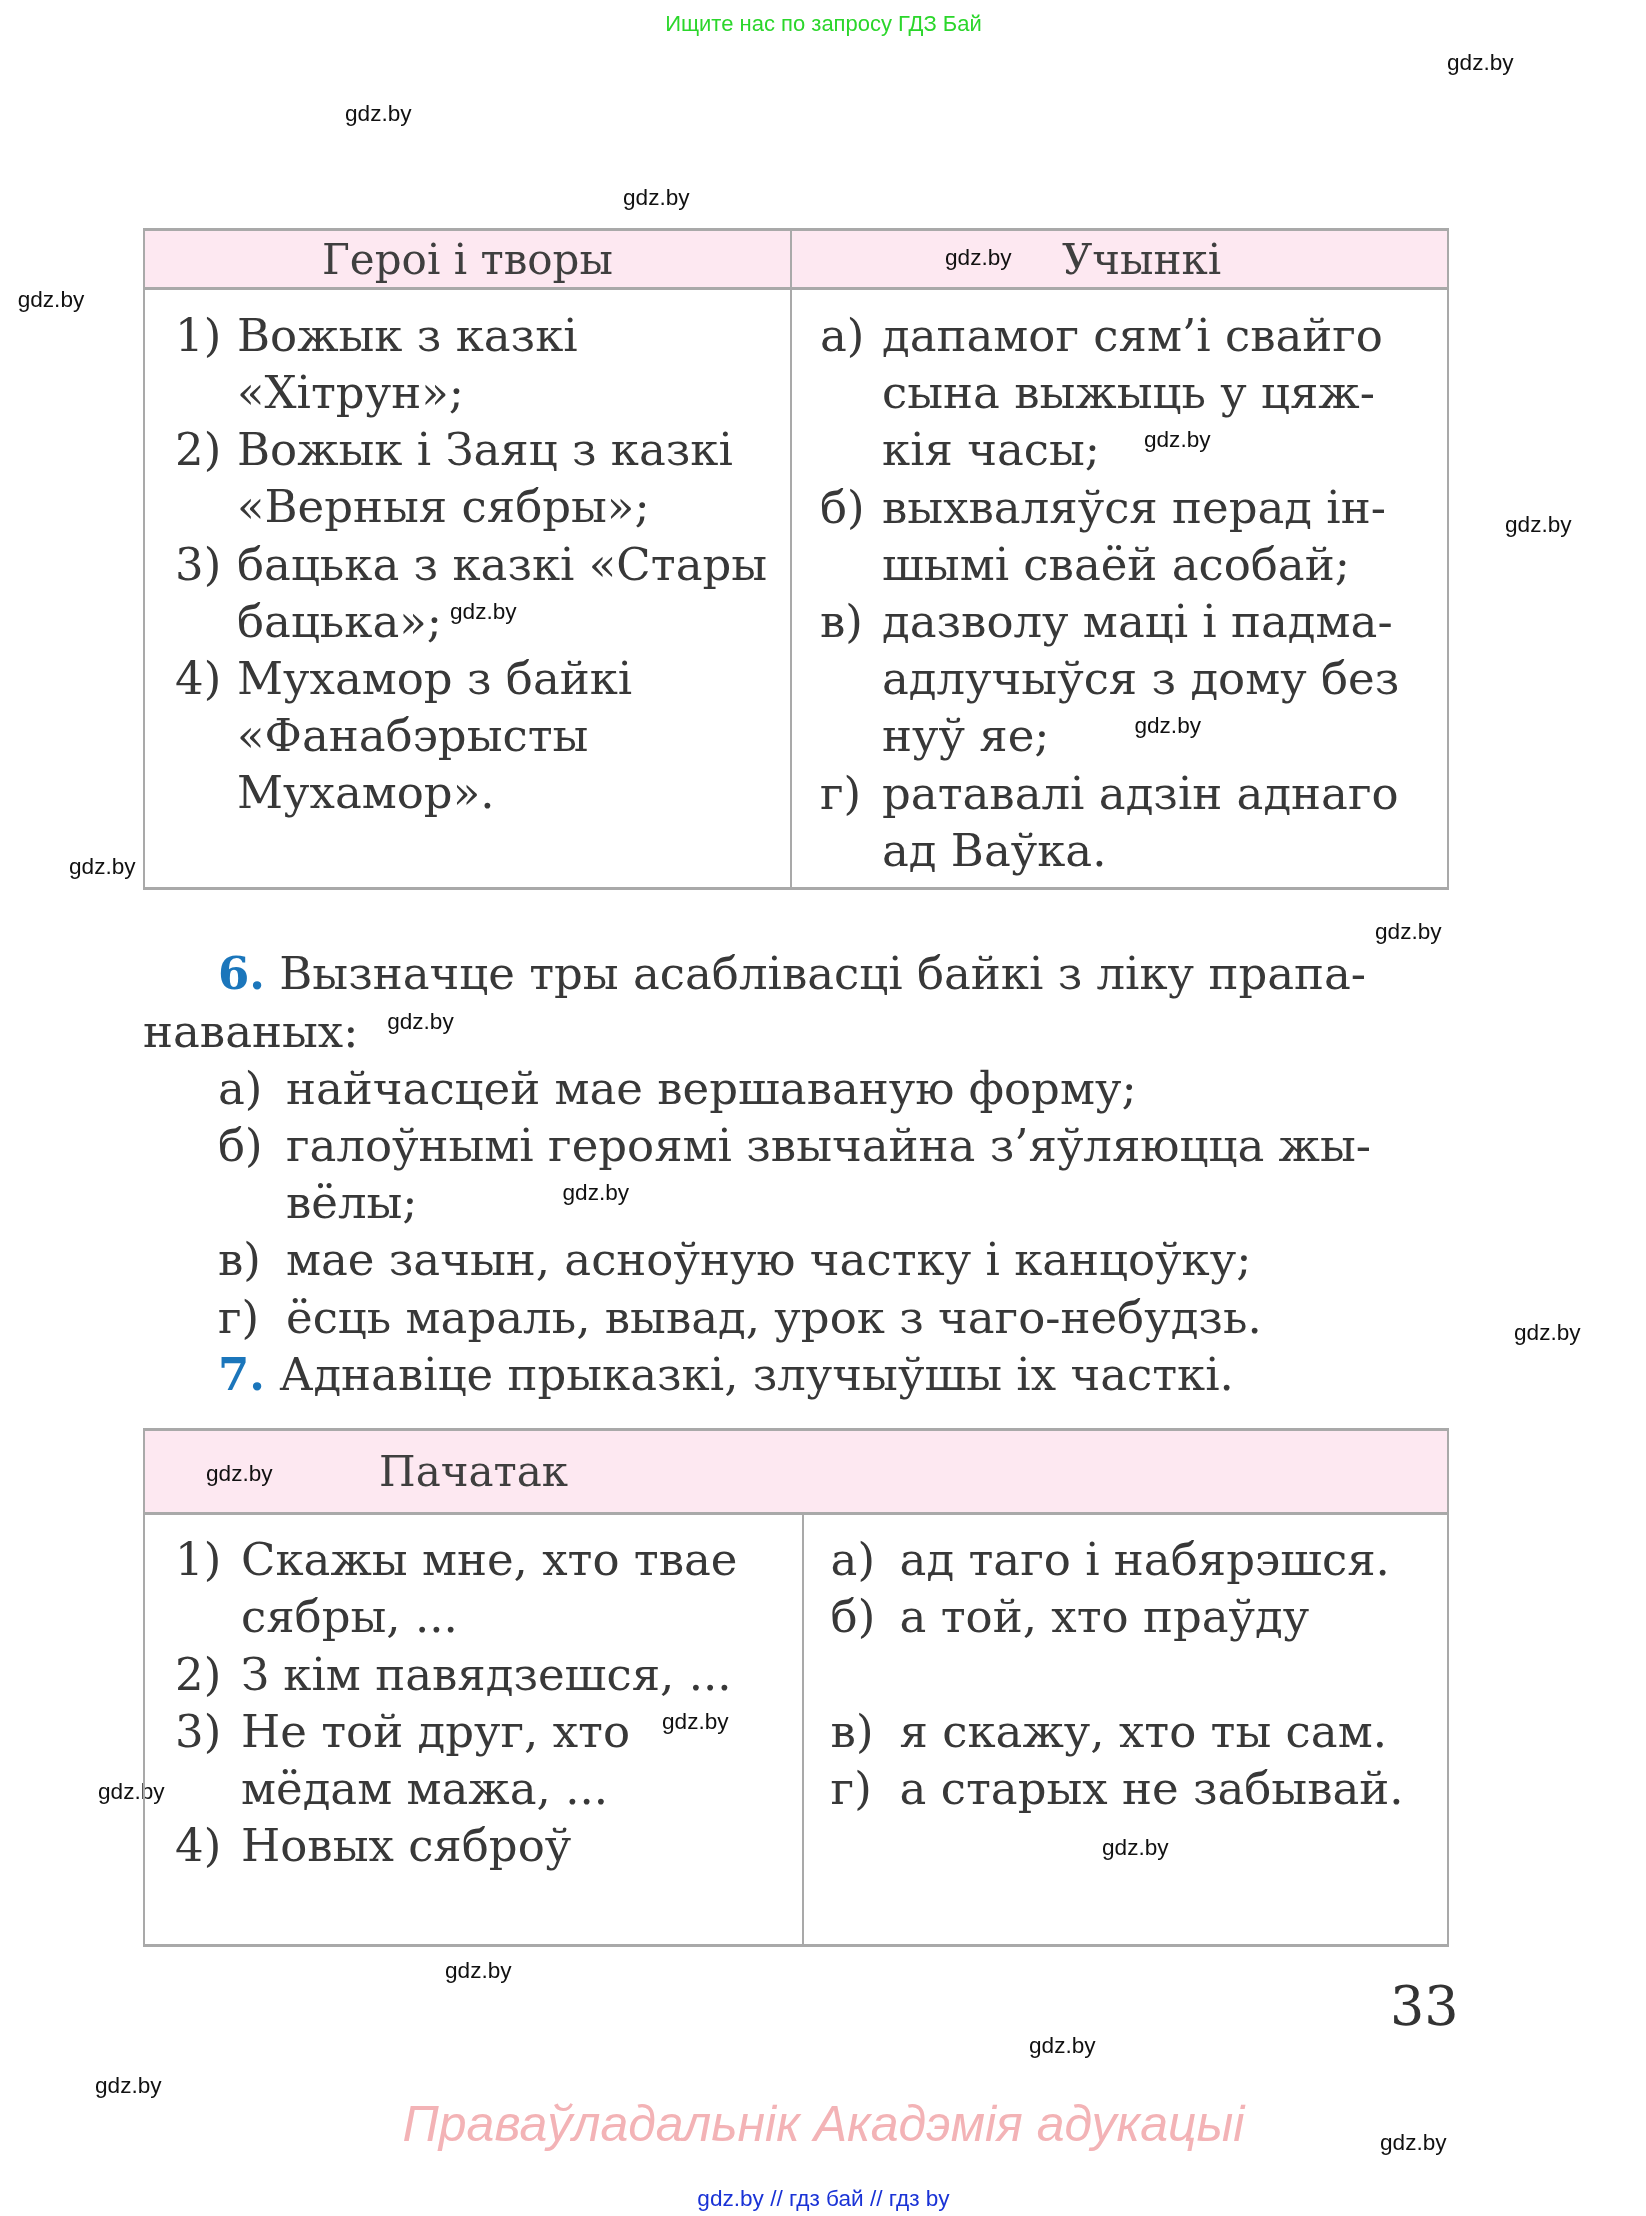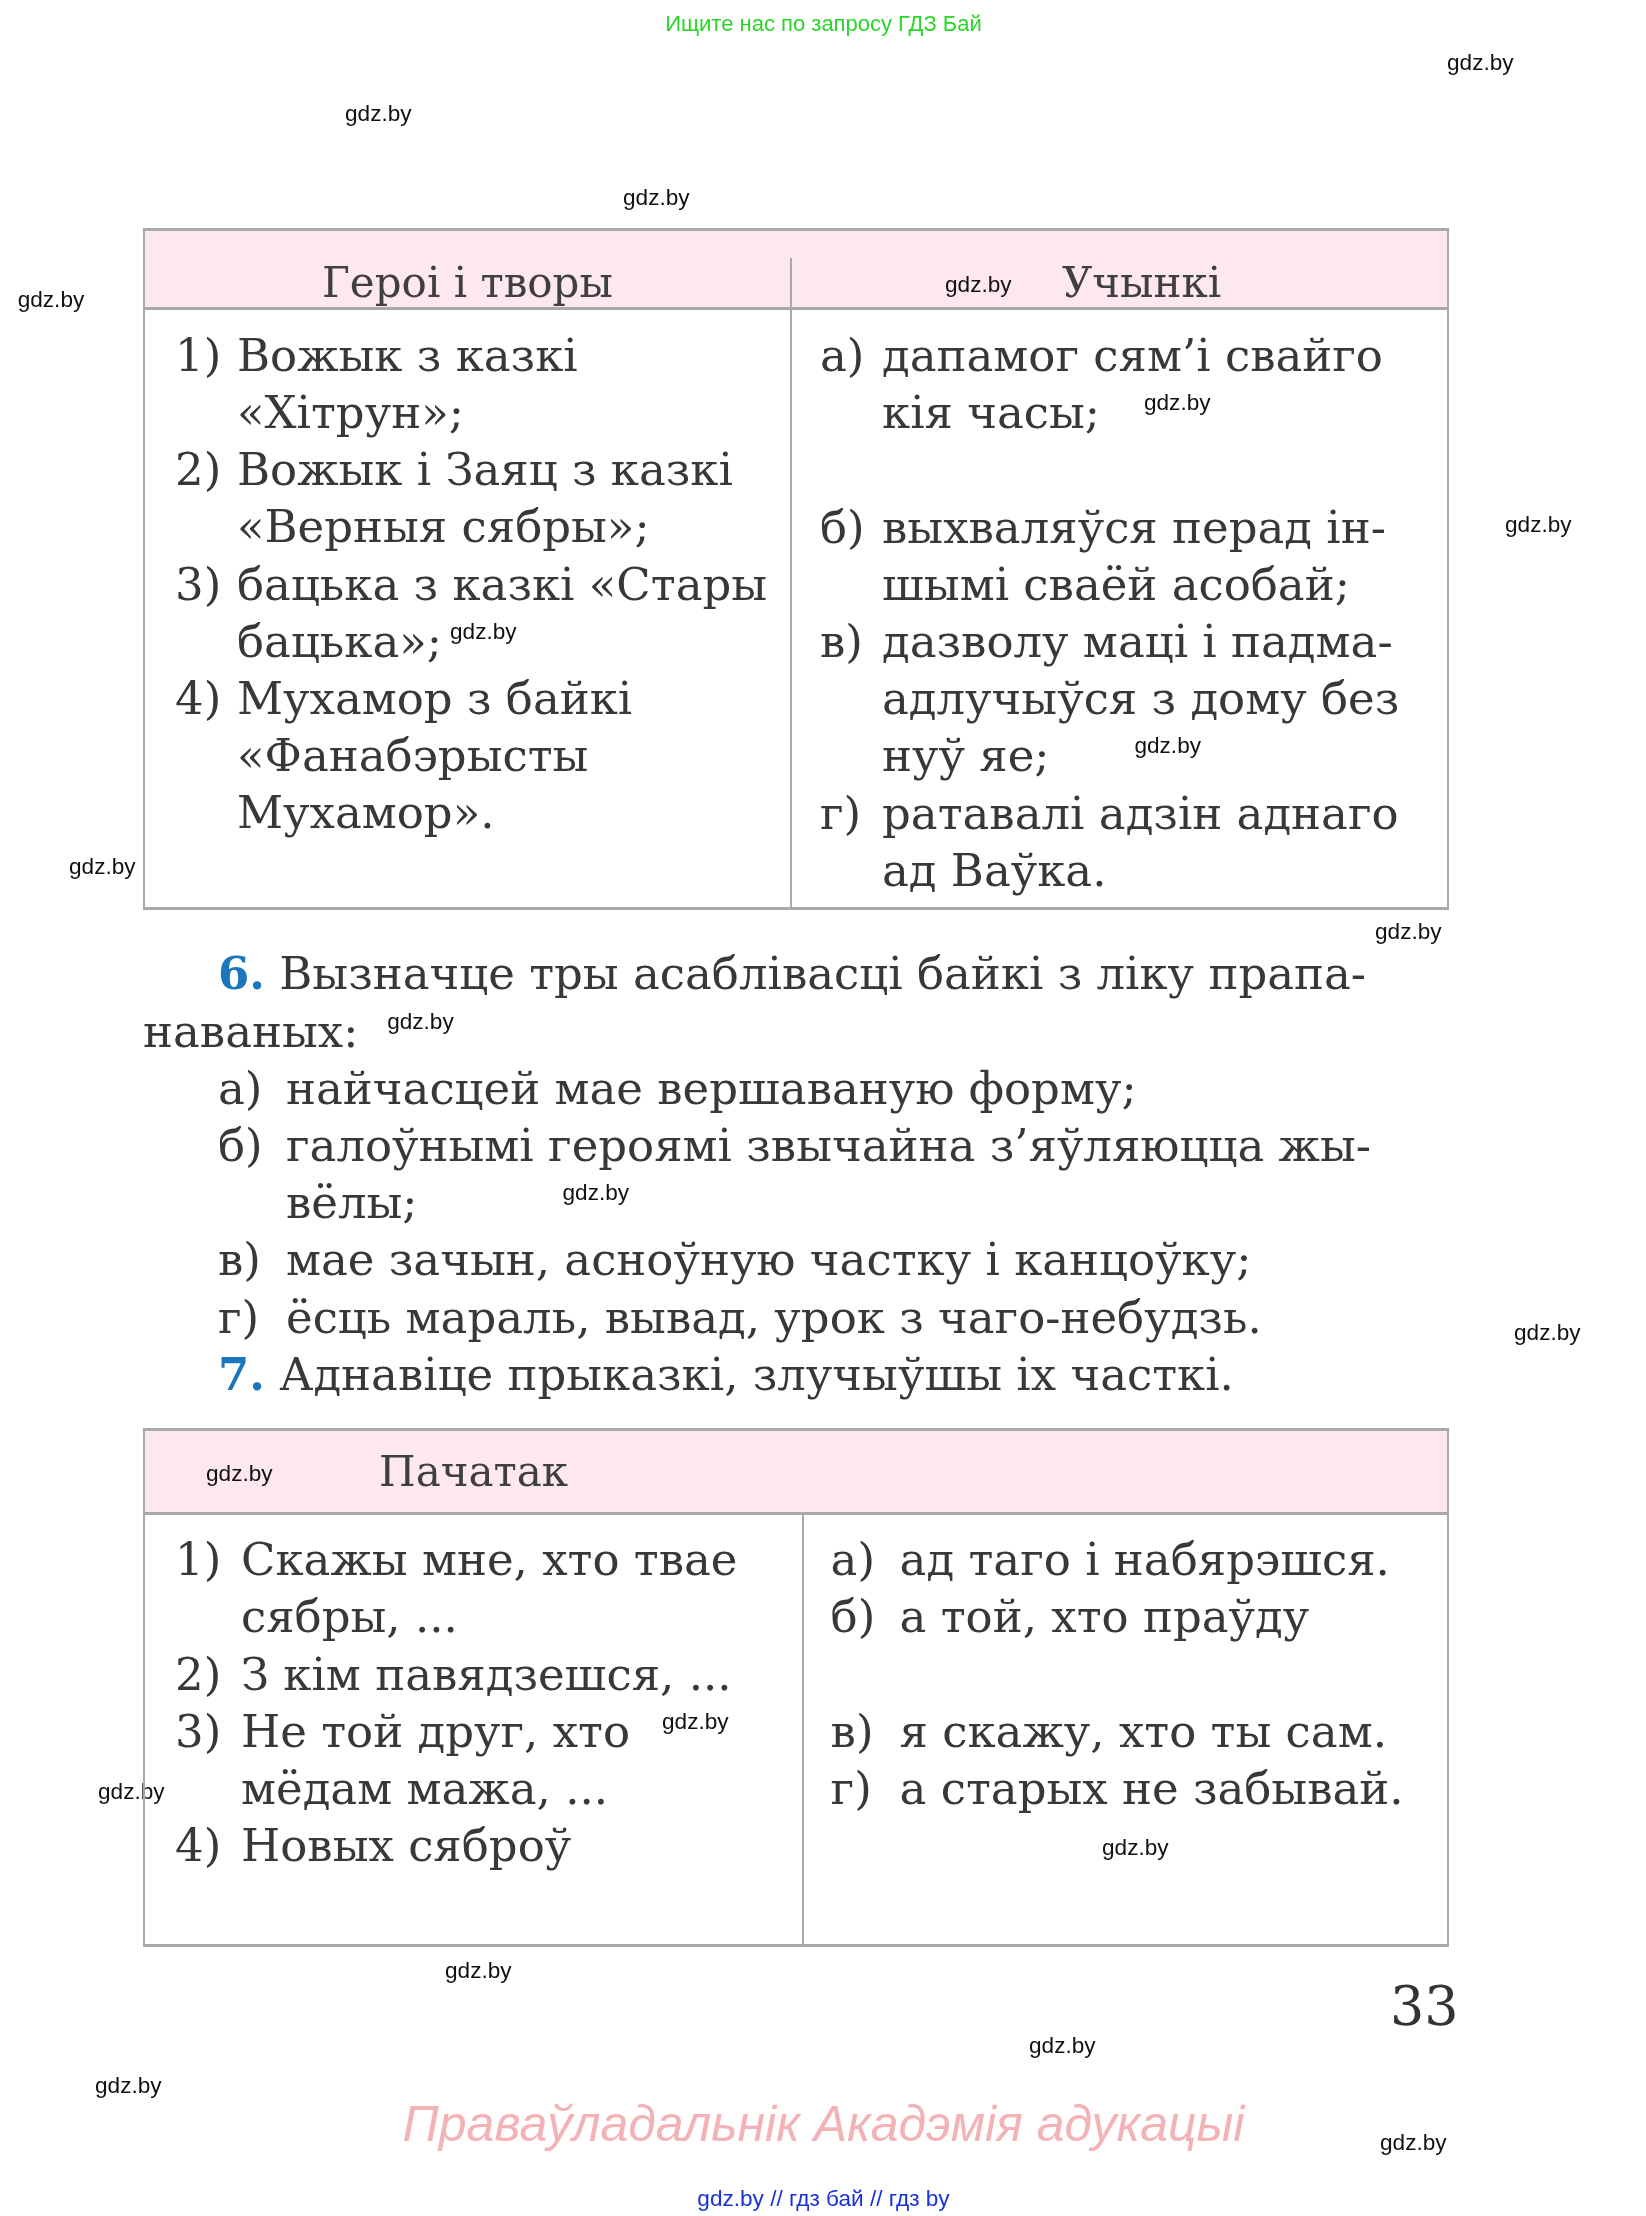--- a/index.html
+++ b/index.html
@@ -12,21 +12,21 @@
   .tbl { position: absolute; left: 143px; width: 1306px; border: 2.4px solid #a9a9a9; border-top-width: 3.2px; border-bottom-width: 3.2px; }
   .tbl .row { display: flex; }
   .tbl .hdr { background: #fde8f1; border-bottom: 3.2px solid #a9a9a9; }
   .tbl .cell { position: relative; }
   .tbl .cell + .cell { border-left: 2.4px solid #a9a9a9; }
   .hdr .cell { display: flex; align-items: center; justify-content: center; font-size: 42px; color: #3f3f3f; }
 
   .t1 { top: 228px; }
   .t1 .c1 { width: 645px; }
   .t1 .c2 { flex: 1; }
-  .t1 .hdr { height: 79px; align-items: flex-end; }
+  .t1 .hdr { height: 59px; }
   .t1 .body { height: 597px; }
 
   .t2 { top: 1428px; }
   .t2 .c1 { width: 657px; }
   .t2 .c2 { flex: 1; }
   .t2 .hdr { height: 84px; }
   .t2 .body { height: 429px; }
 
   .item { position: absolute; font-size: 45px; line-height: 57px; color: #383838; }
   .item .mk { position: absolute; left: 0; top: 0; }
@@ -87,20 +87,21 @@
         <span class="mk">4)</span>
         <span class="tx" style="padding-left:62px">Мухамор з байкі</span>
         <span class="tx" style="padding-left:62px">«Фанабэрысты</span>
         <span class="tx" style="padding-left:62px">Мухамор».</span>
       </div>
     </div>
     <div class="cell c2">
       <div class="item" style="left:28px;top:17px">
         <span class="mk">а)</span>
         <span class="tx" style="padding-left:62px">дапамог сям’і свайго</span>
+        <span class="tx" style="padding-left:62px">сына выжыць у цяж-</span>
         <span class="tx" style="padding-left:62px"><span>кія часы;</span><span class="wm" style="position:relative;top:-17.7px;margin-left:44px">gdz.by</span></span>
       </div>
       <div class="item" style="left:28px;top:189px">
         <span class="mk">б)</span>
         <span class="tx" style="padding-left:62px">выхваляўся перад ін-</span>
         <span class="tx" style="padding-left:62px">шымі сваёй асобай;</span>
       </div>
       <div class="item" style="left:28px;top:303px">
         <span class="mk">в)</span>
         <span class="tx" style="padding-left:62px">дазволу маці і падма-</span>

